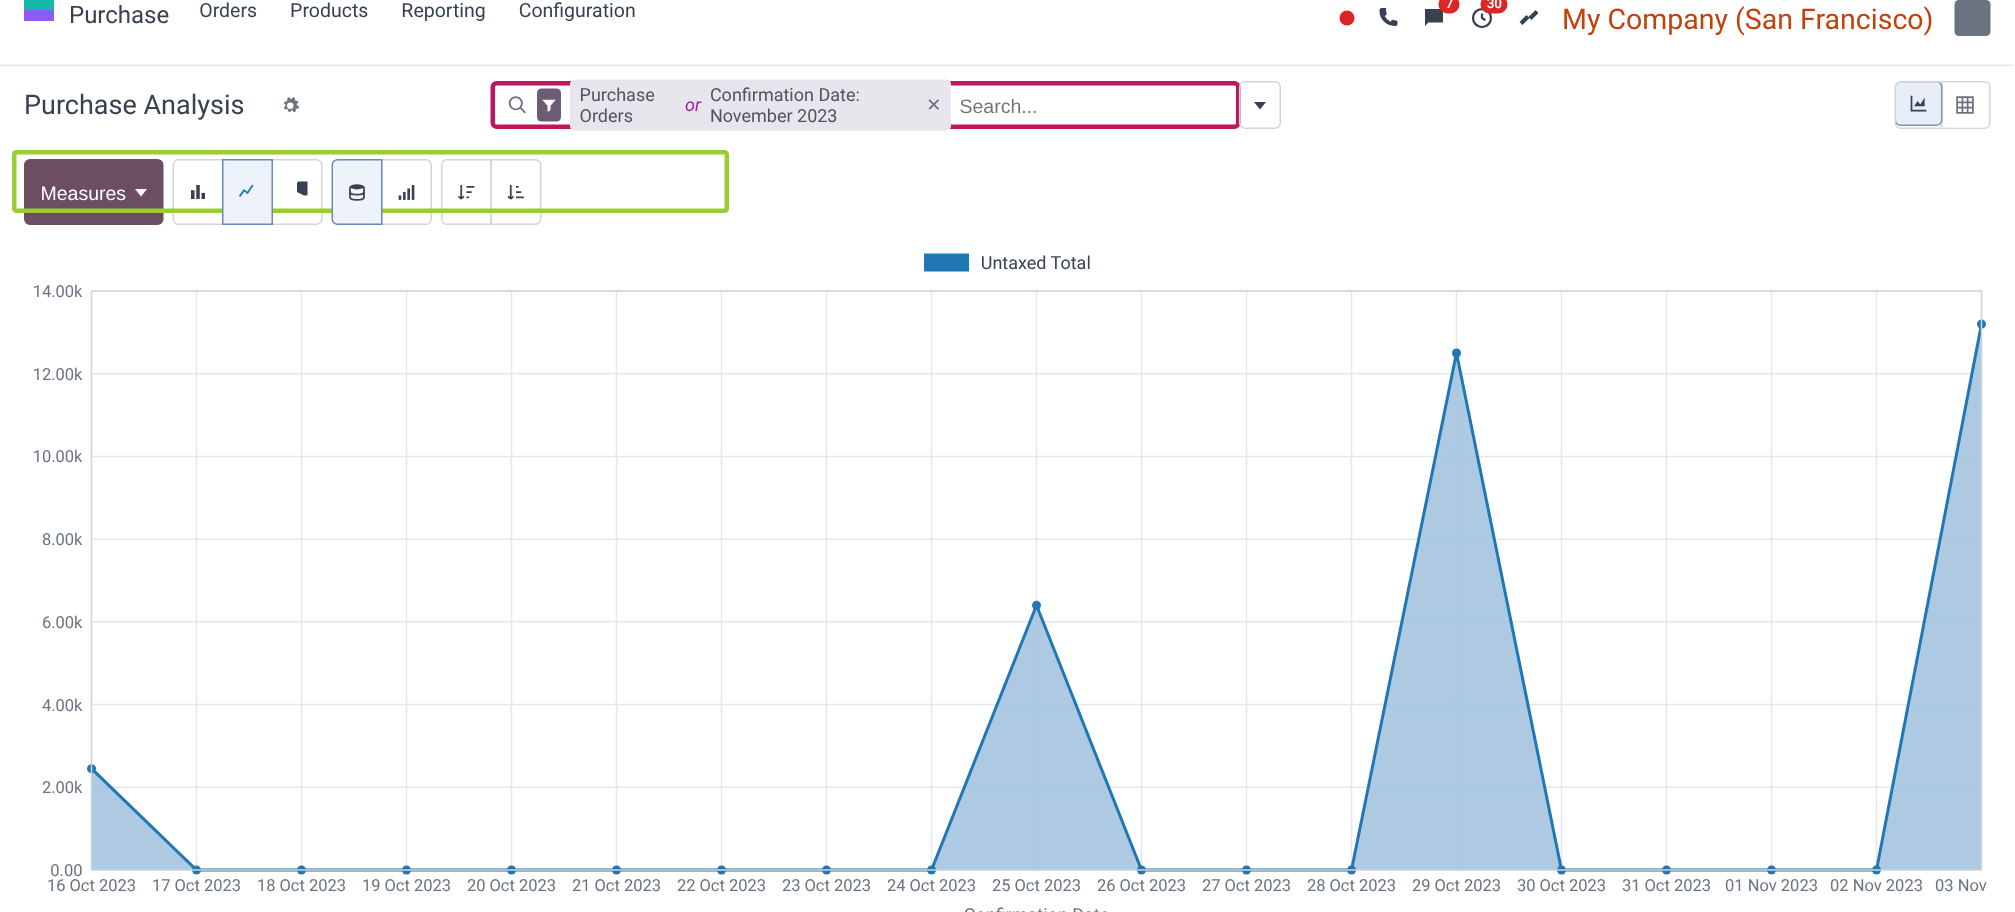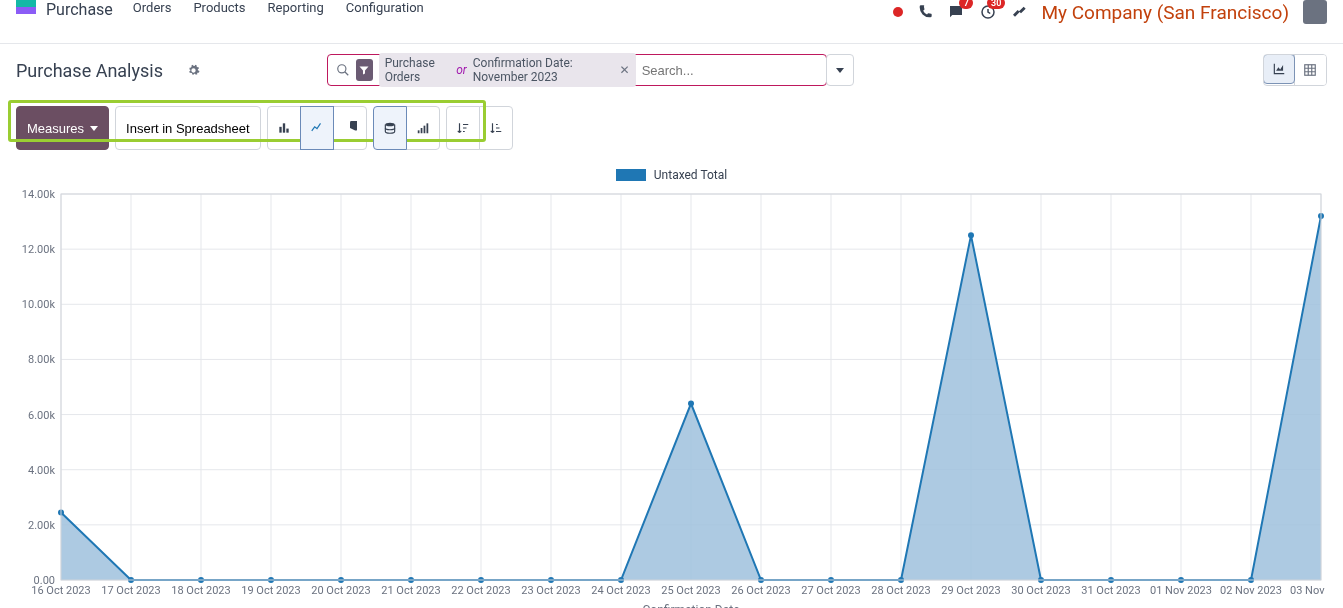--- a/index.html
+++ b/index.html
@@ -16,21 +16,21 @@
     .badge-wrap { position: relative; display: inline-flex; }
     .badge { position: absolute; top: -6px; right: -8px; background: #dc2626; color: #fff; font-size: 9px; font-weight: 600; border-radius: 8px; padding: 1px 4px; min-width: 14px; text-align: center; }
     .company { font-size: 19px; color: #c2410c; }
     .avatar { width: 24px; height: 24px; background: #6b7280; border-radius: 3px; }
     .ico { display: inline-flex; }
     
     
     .crumb-bar { display: flex; align-items: center; padding: 10px 16px; gap: 24px; }
     .crumb-title { font-size: 18px; color: #374151; }
     .search-wrap { display: flex; align-items: center; margin-left: auto; margin-right: auto; position: relative; left: -60px; }
-    .search-box { display: flex; align-items: center; border: 1px solid #be185d; border-radius: 4px; height: 32px; width: 500px; padding: 0 8px; gap: 6px; }
+    .search-box { display: flex; align-items: center; border: 3px solid #be185d; border-radius: 4px; height: 32px; width: 500px; padding: 0 8px; gap: 6px; }
     .filter-chip { background: #6b5b73; color: #fff; width: 22px; height: 22px; border-radius: 3px; display: inline-flex; align-items: center; justify-content: center; }
     .facet { background: #e9e5ec; color: #4b5563; padding: 3px 6px; border-radius: 3px; display: inline-flex; align-items: center; gap: 4px; font-size: 12px; }
     .facet .or { font-style: italic; color: #a21caf; padding: 0 2px; }
     .facet .x { cursor: pointer; color: #6b7280; padding-left: 4px; }
     .search-input { border: none; outline: none; flex: 1; font-size: 13px; color: #b91c1c; }
     .search-caret { border: 1px solid #d1d5db; border-radius: 4px; height: 32px; width: 28px; display: inline-flex; align-items: center; justify-content: center; margin-left: -1px; cursor: pointer; }
     .view-switch { margin-left: auto; display: flex; border: 1px solid #d1d5db; border-radius: 4px; overflow: hidden; }
     .view-btn { width: 32px; height: 30px; display: inline-flex; align-items: center; justify-content: center; background: #fff; cursor: pointer; }
     .view-btn.active { background: #e8eef7; border: 1px solid #7c93b5; margin: -1px; border-radius: 4px; z-index: 1; }
     .view-btn + .view-btn { border-left: 1px solid #d1d5db; }
@@ -150,21 +150,20 @@
   </div>
 </div>
 
 <div class="toolbar-wrap">
   <div class="hl-box"></div>
   <div class="toolbar">
     <button class="btn btn-primary">
       <span>Measures</span>
       <span class="caret-down"></span>
     </button>
-    <button class="btn">Insert in Spreadsheet</button>
 
     <div class="btn-group">
       <button class="btn">
         <svg width="14" height="14" viewBox="0 0 24 24" fill="#374151">
             <rect x="4" y="10" width="4" height="10"></rect>
             <rect x="10" y="4" width="4" height="16"></rect>
             <rect x="16" y="13" width="4" height="7"></rect>
           </svg>
       </button>
       <button class="btn active">

